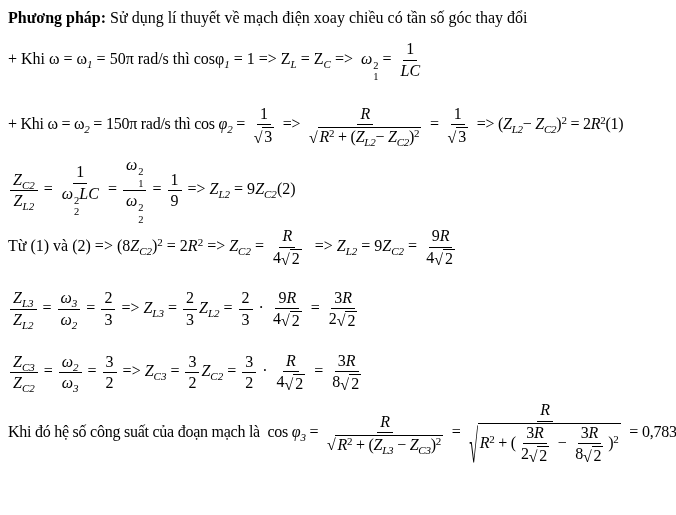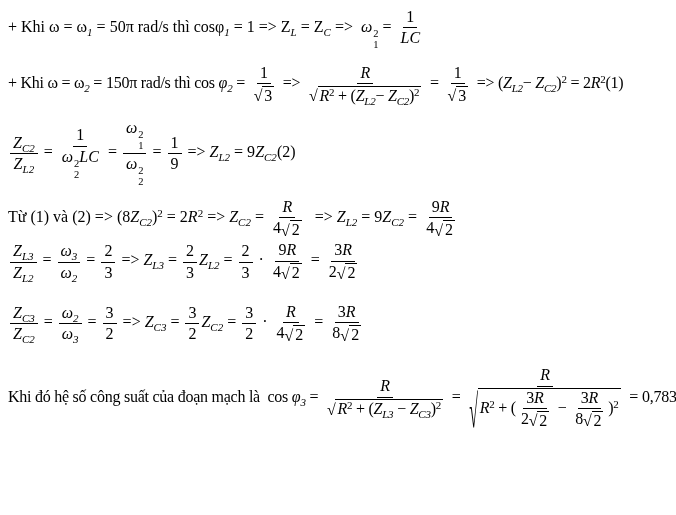--- a/index.html
+++ b/index.html
@@ -12,21 +12,21 @@
     overflow: hidden;
   }
   .page { width: 676px; height: 515px; }
   .line {
     padding-left: 8px;
     white-space: nowrap;
     line-height: 1.2;
   }
   .page > .line:nth-child(1) { margin-top: 8px; }
   .page > .line:nth-child(2) { margin-top: 13px; }
-  .page > .line:nth-child(3) { margin-top: 14px; }
+  .page > .line:nth-child(3) { margin-top: 22px; }
   .page > .line:nth-child(4) { margin-top: 10px; }
   .page > .line:nth-child(5) { margin-top: 2px; }
   .page > .line:nth-child(6) { margin-top: 20px; }
   .page > .line:nth-child(7) { margin-top: 22px; }
   .page > .line:nth-child(8) { margin-top: 8px; }
   .page > .line:nth-child(9) { margin-top: 22px; }
   .tight { letter-spacing: -0.25px; }
 
   .tok { white-space: pre; }
   .b { font-weight: bold; }
@@ -52,20 +52,21 @@
 
   .sqrt { display: inline-flex; align-items: center; vertical-align: middle; }
   .sqrt > .rad { align-self: stretch; display: flex; align-items: flex-end; line-height: 1.1; }
   .sqrt > .arg { border-top: 1px solid #000; padding: 0 2px; }
   .sqrt.tall > .rad { transform: scaleY(2.9); transform-origin: 50% 92%; }
 </style>
 </head>
 <body>
 
 <div class="page">
+  <div class="line"><span class="tok b">Phương pháp:</span><span class="tok"> Sử dụng lí thuyết về mạch điện xoay chiều có tần số góc thay đổi</span></div>
   <div class="line"><span class="tok">+ Khi ω = ω</span><sub class="scr"><span class="tok">1</span></sub><span class="tok"> = 50π rad/s thì cosφ</span><sub class="scr"><span class="tok">1</span></sub><span class="tok"> = 1 =&gt; Z</span><sub class="scr"><span class="tok">L</span></sub><span class="tok"> = Z</span><sub class="scr"><span class="tok">C</span></sub><span class="tok"> =&gt;  </span><span class="tok i">ω</span><span class="ss">
         <span class="ss-row"><span class="tok">2</span></span>
         <span class="ss-row"><span class="tok">1</span></span>
       </span><span class="tok"> = </span><span class="frac">
         <span class="num"><span class="tok">1</span></span>
         <span class="den"><span class="tok i">LC</span></span>
       </span></div>
   <div class="line tight"><span class="tok">+ Khi ω = ω</span><sub class="scr"><span class="tok">2</span></sub><span class="tok"> = 150π rad/s thì cos </span><span class="tok i">φ</span><sub class="scr"><span class="tok">2</span></sub><span class="tok"> = </span><span class="frac">
         <span class="num"><span class="tok">1</span></span>
         <span class="den"><span class="sqrt">

